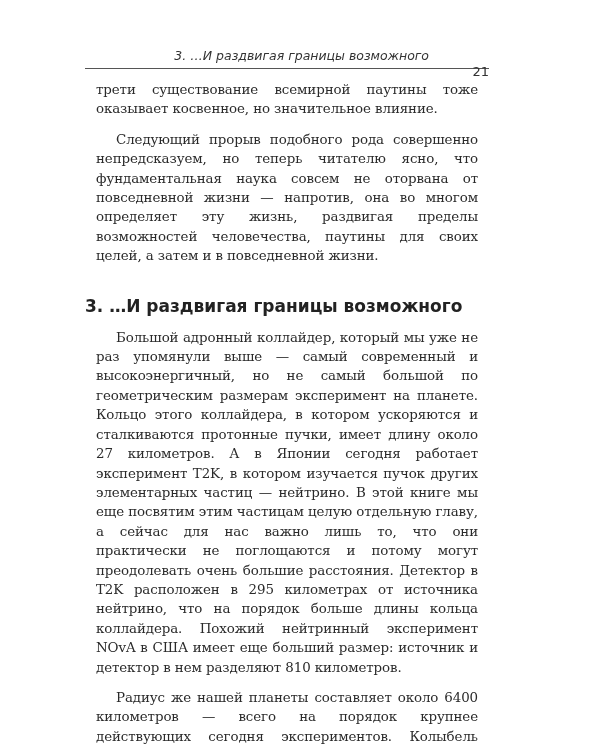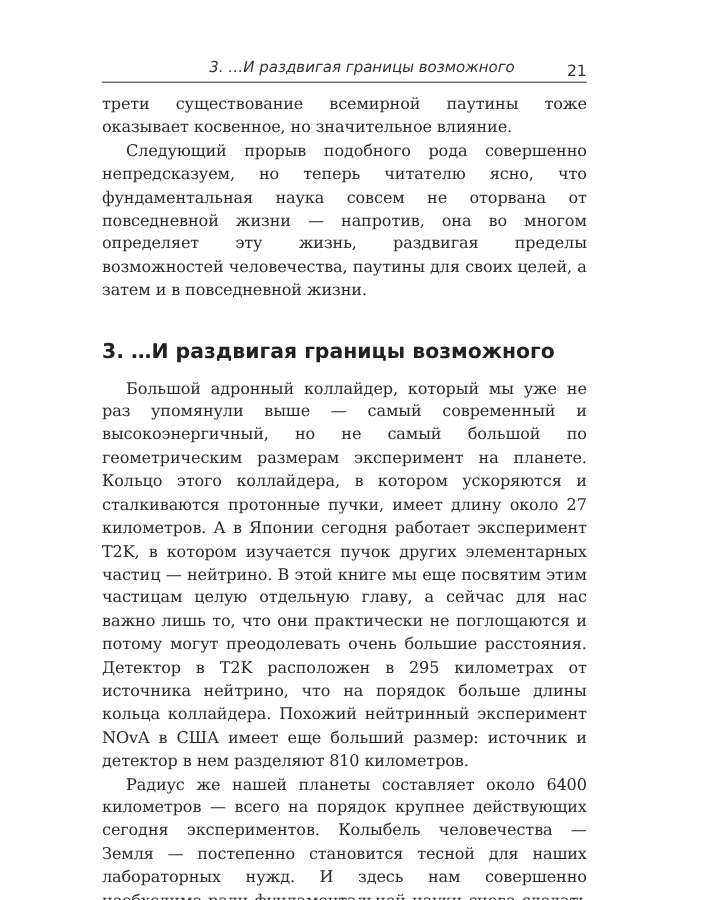--- a/index.html
+++ b/index.html
@@ -11,23 +11,23 @@
   }
   .running-head {
     position: relative; height: 24px;
     border-bottom: 1.2px solid #555;
     font-family: "DejaVu Sans", "Liberation Sans", sans-serif;
     font-size: 12.5px; color: #333;
   }
   .running-head .rh-title {
     position: absolute; right: 60px; top: 4px; font-style: italic;
   }
-  .running-head .rh-num { position: absolute; right: 0; top: 8px; font-size: 13px; margin-left: 29px; }
+  .running-head .rh-num { position: absolute; right: 0; top: 20px; font-size: 13px; margin-left: 29px; }
   .text p {
-    margin: 0; font-size: 13.4px; line-height: 19.4px;
+    margin: 11px; font-size: 13.4px; line-height: 19.4px;
     text-align: justify; text-indent: 20px; letter-spacing: -0.1px;
   }
   .text p.first { text-indent: 0; }
   .text { margin-top: 9px; }
   h2.section {
     margin: 30px 0 12px 0;
     font-family: "DejaVu Sans", "Liberation Sans", sans-serif;
     font-weight: bold; font-size: 17px; color: #222;
   }
 </style>

